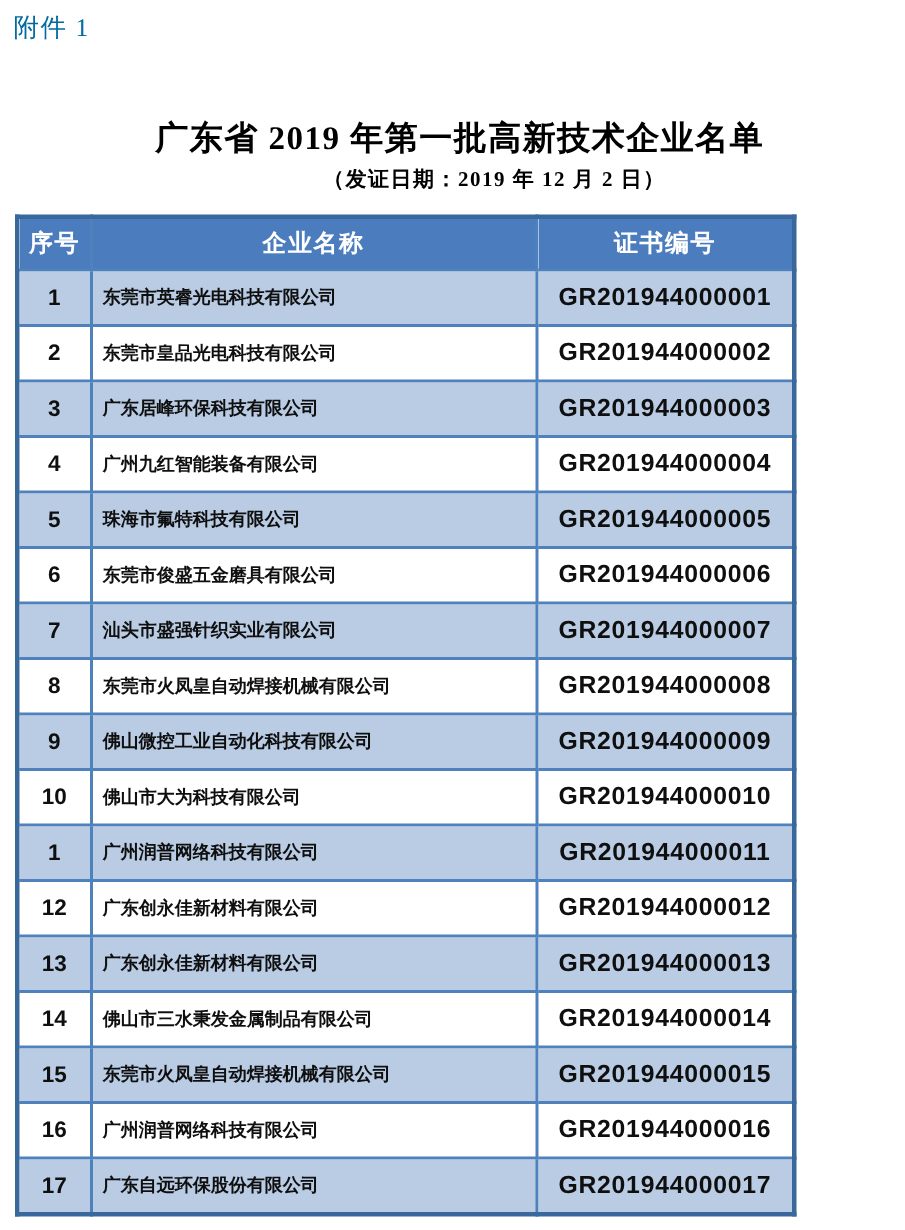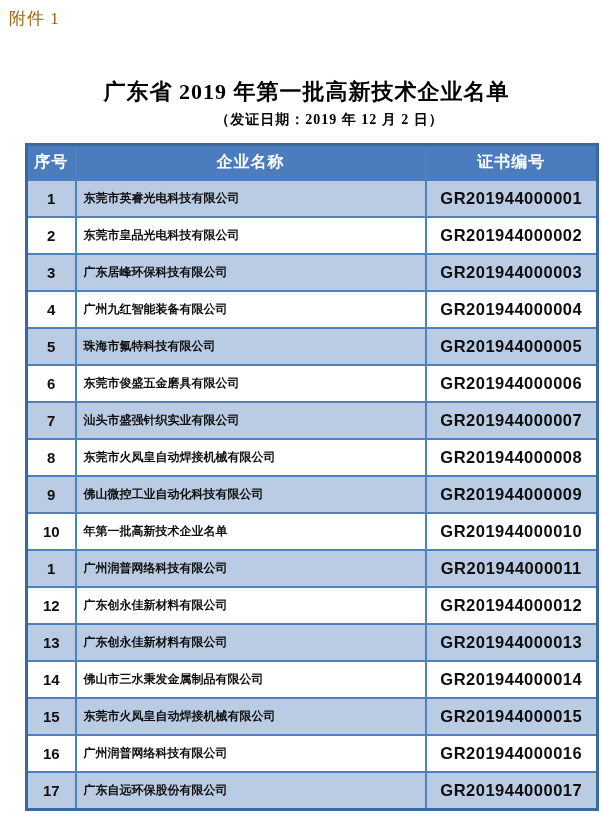--- a/index.html
+++ b/index.html
@@ -12,36 +12,36 @@
     --body-text:#0f0f0f;
   }
   html,body{margin:0;padding:0;}
   body{
     width:603px;height:820px;background:#ffffff;position:relative;overflow:hidden;
     font-family:"Liberation Sans","DejaVu Sans",sans-serif;
   }
   .attachment{
     position:absolute;top:7px;left:9px;
     font-family:"Liberation Serif","DejaVu Serif",serif;
-    font-size:17px;color:#a16207;letter-spacing:1px;
+    font-size:17px;color:#0369a1;letter-spacing:1px;
   }
   .title{
     position:absolute;top:72px;left:0;width:100%;margin:5px;
     text-align:center;
     font-family:"Liberation Serif","DejaVu Serif",serif;
     font-size:22px;font-weight:bold;color:#000;letter-spacing:1px;
   }
   .subtitle{
     position:absolute;top:111px;left:0;width:100%;
     text-align:center;
     font-family:"Liberation Serif","DejaVu Serif",serif;
     font-size:14px;font-weight:bold;color:#000;letter-spacing:1px;padding-left:28px;
   }
   table.enterprise-table{
-    position:absolute;left:25px;top:143px;width:574px;
+    position:absolute;left:10px;top:143px;width:521px;
     border-collapse:collapse;table-layout:fixed;
     border:3px solid var(--outer-border);
   }
   .enterprise-table th,.enterprise-table td{
     border:2px solid var(--border);
     overflow:hidden;white-space:nowrap;
   }
   .enterprise-table thead th{
     background:var(--header-bg);color:var(--header-text);
     font-size:16px;font-weight:bold;height:31px;text-align:center;
@@ -115,21 +115,21 @@
         <td class="name">东莞市火凤皇自动焊接机械有限公司</td>
         <td class="cert">GR201944000008</td>
       </tr>
       <tr>
         <td class="no">9</td>
         <td class="name">佛山微控工业自动化科技有限公司</td>
         <td class="cert">GR201944000009</td>
       </tr>
       <tr>
         <td class="no">10</td>
-        <td class="name">年第一批高新技术企业名单</td>
+        <td class="name">佛山市大为科技有限公司</td>
         <td class="cert">GR201944000010</td>
       </tr>
       <tr>
         <td class="no">1</td>
         <td class="name">广州润普网络科技有限公司</td>
         <td class="cert">GR201944000011</td>
       </tr>
       <tr>
         <td class="no">12</td>
         <td class="name">广东创永佳新材料有限公司</td>

